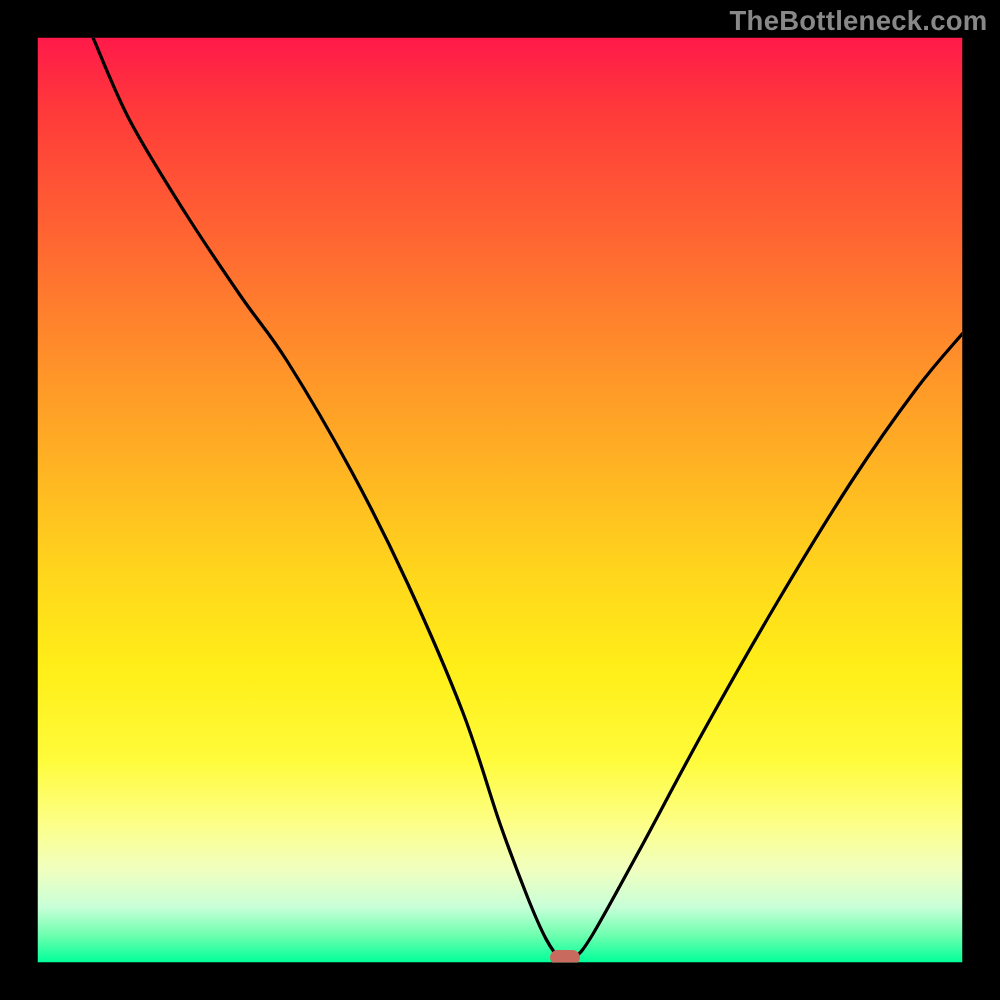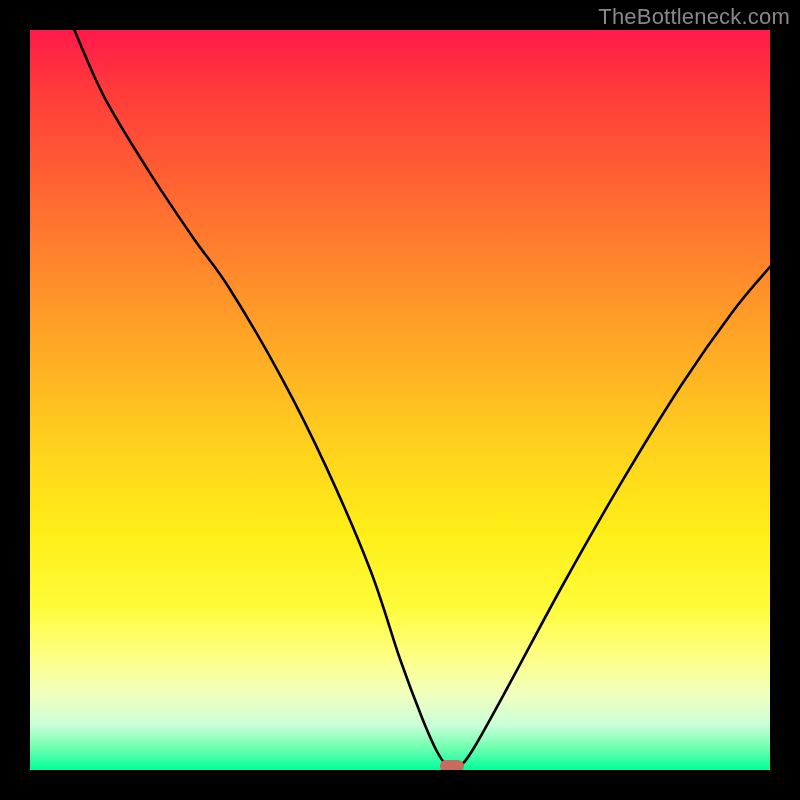--- a/index.html
+++ b/index.html
@@ -10,21 +10,21 @@
     background: #000;
     position: relative;
     font-family: Arial, sans-serif;
   }
   .watermark {
     position: absolute;
     top: 4px;
     right: 10px;
     color: #888;
     font-size: 22px;
-    font-weight: 400;
+    font-weight: 700;
     z-index: 10;
     letter-spacing: 0.2px;
   }
   .plot-area {
     position: absolute;
     left: 30px;
     top: 30px;
     width: 740px;
     height: 740px;
     overflow: hidden;

